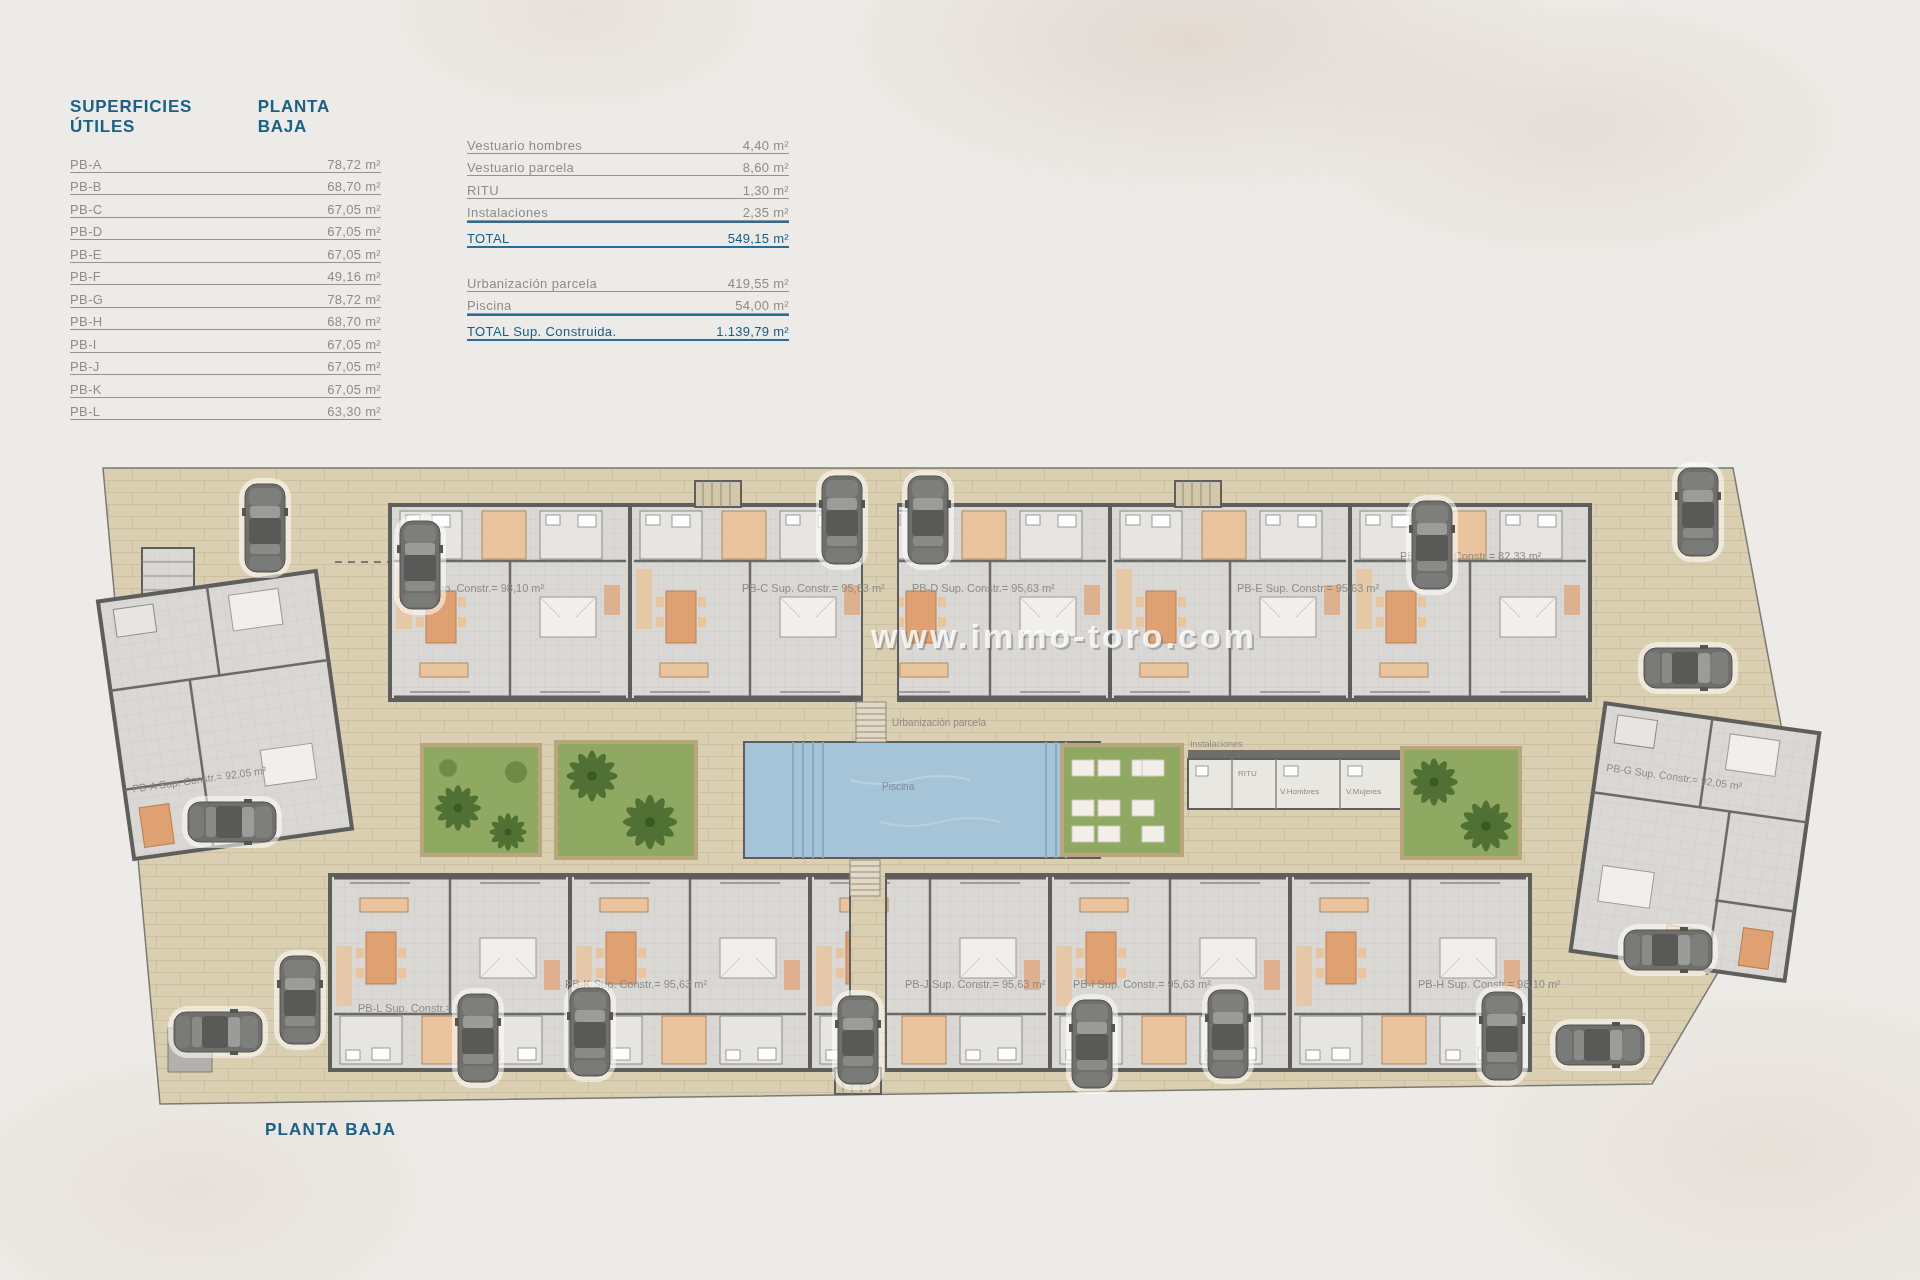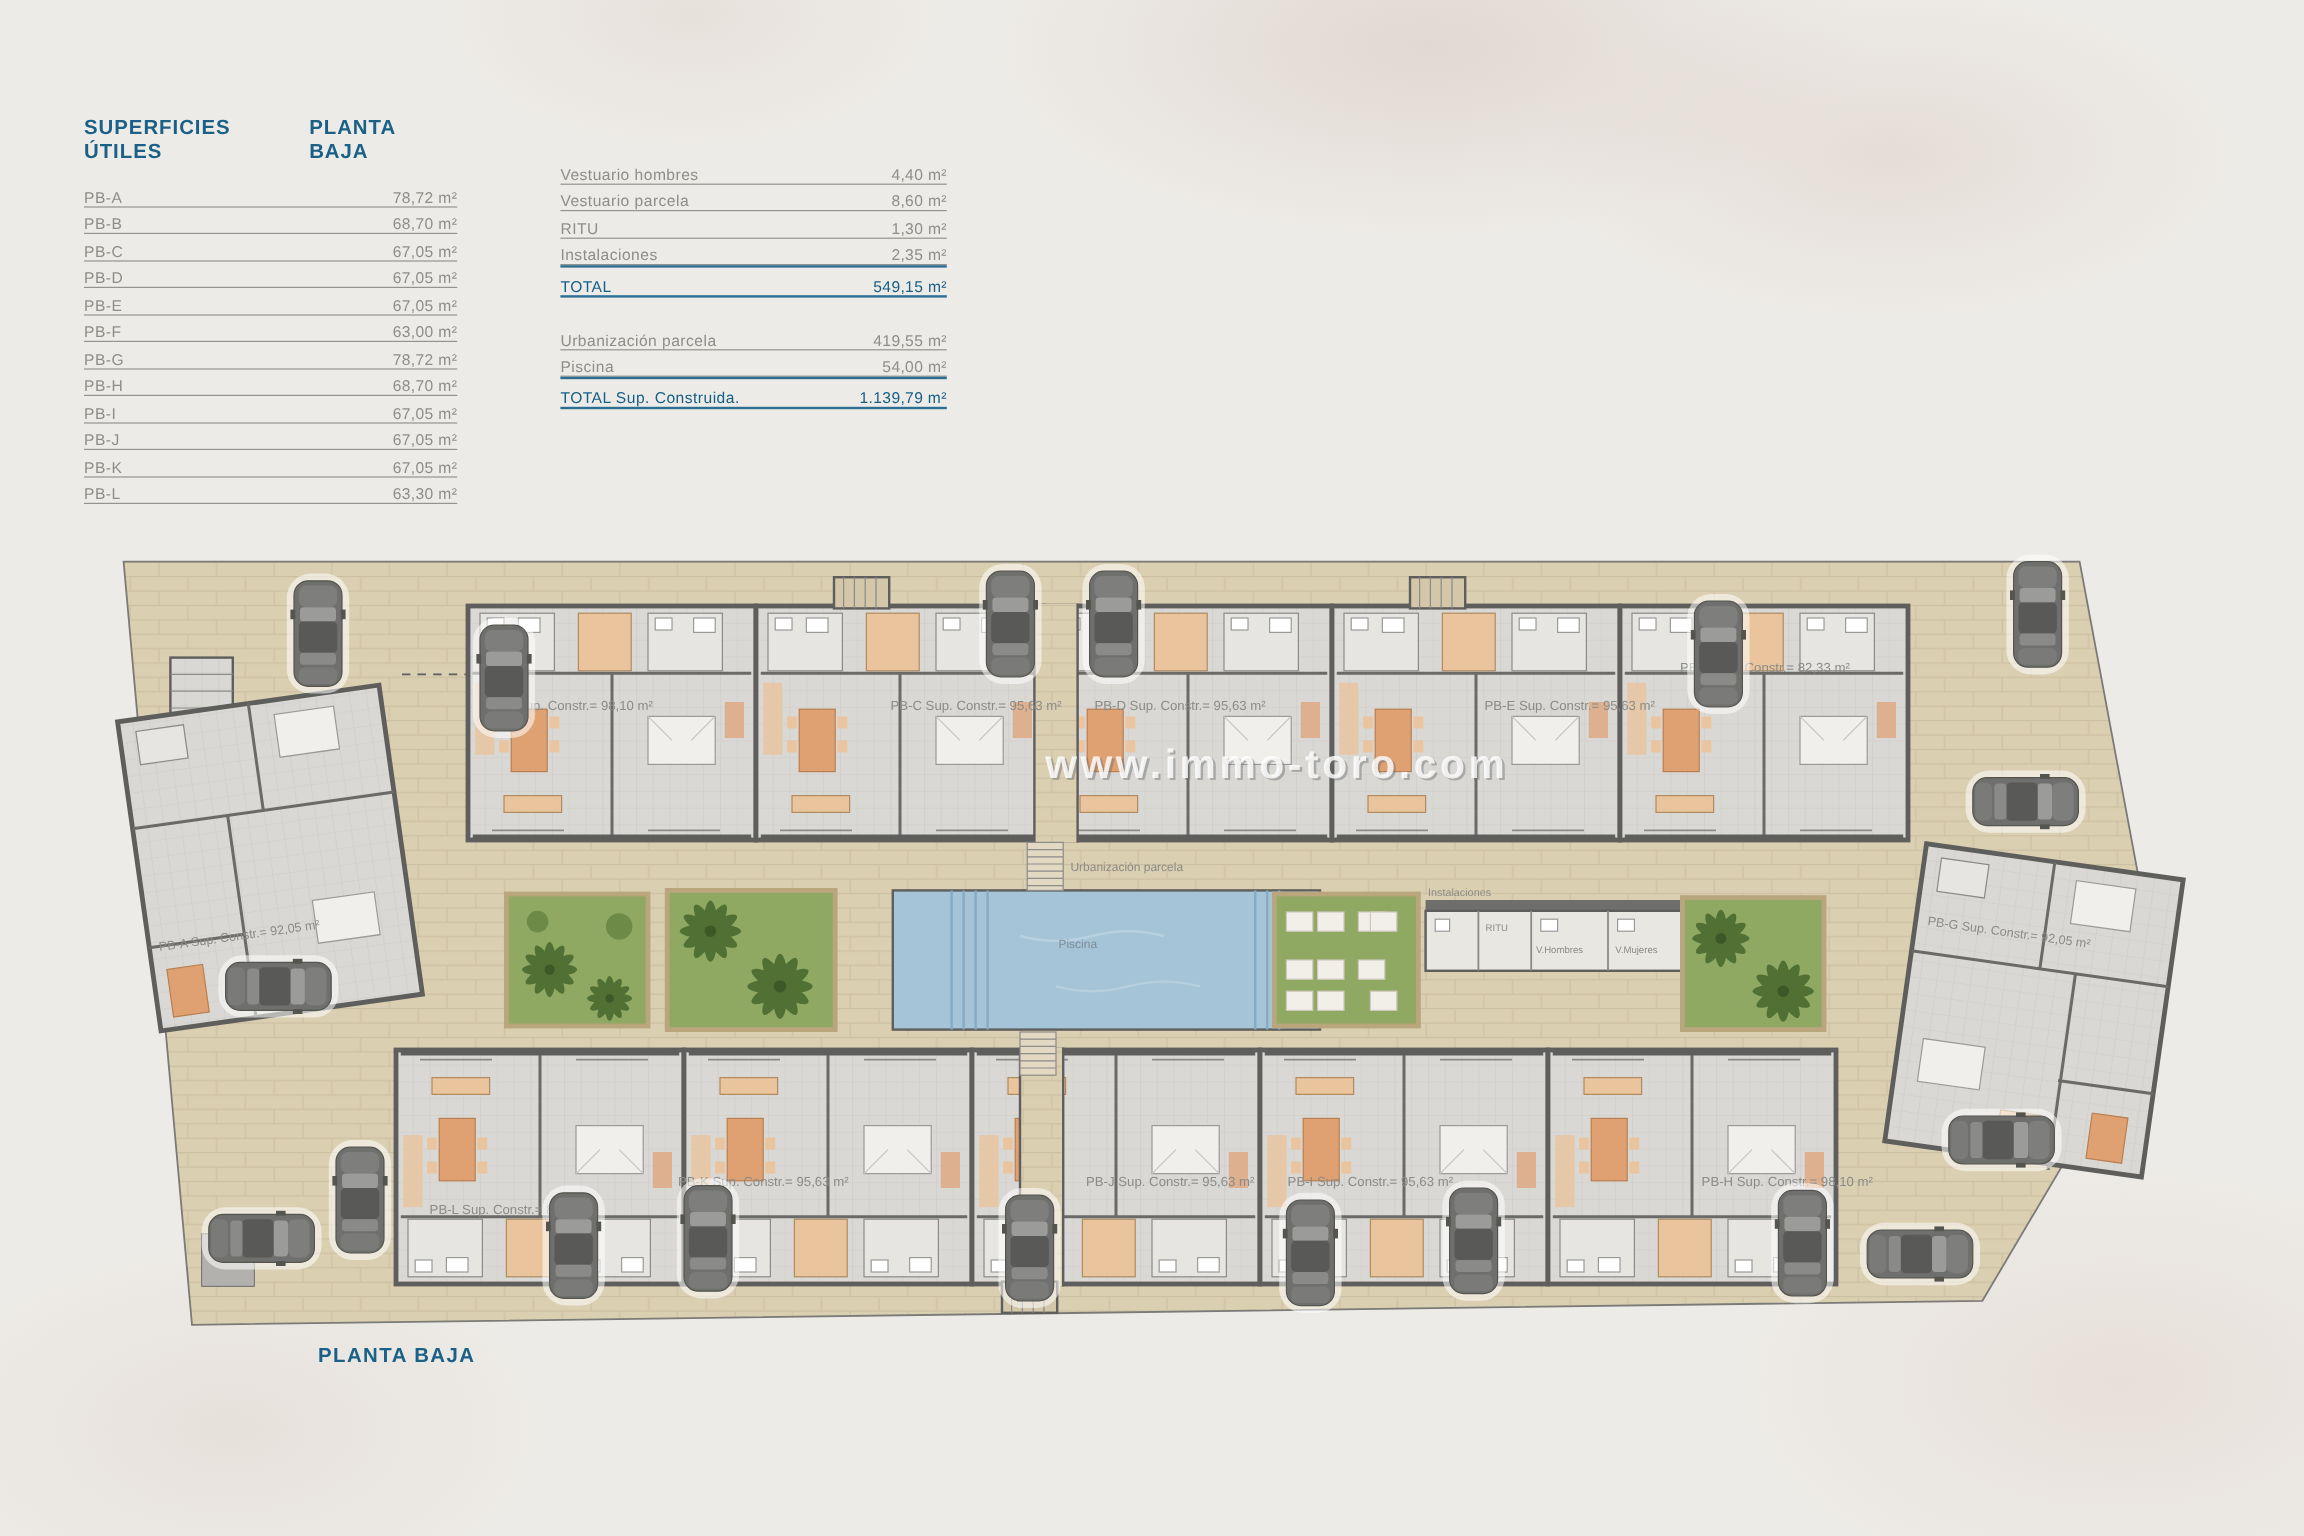--- a/index.html
+++ b/index.html
@@ -289,21 +289,21 @@
     <div class="trow">
         <span class="tl">PB-D</span>
         <span class="tv">67,05 m²</span>
       </div>
     <div class="trow">
         <span class="tl">PB-E</span>
         <span class="tv">67,05 m²</span>
       </div>
     <div class="trow">
         <span class="tl">PB-F</span>
-        <span class="tv">63,00 m²</span>
+        <span class="tv">49,16 m²</span>
       </div>
     <div class="trow">
         <span class="tl">PB-G</span>
         <span class="tv">78,72 m²</span>
       </div>
     <div class="trow">
         <span class="tl">PB-H</span>
         <span class="tv">68,70 m²</span>
       </div>
     <div class="trow">

